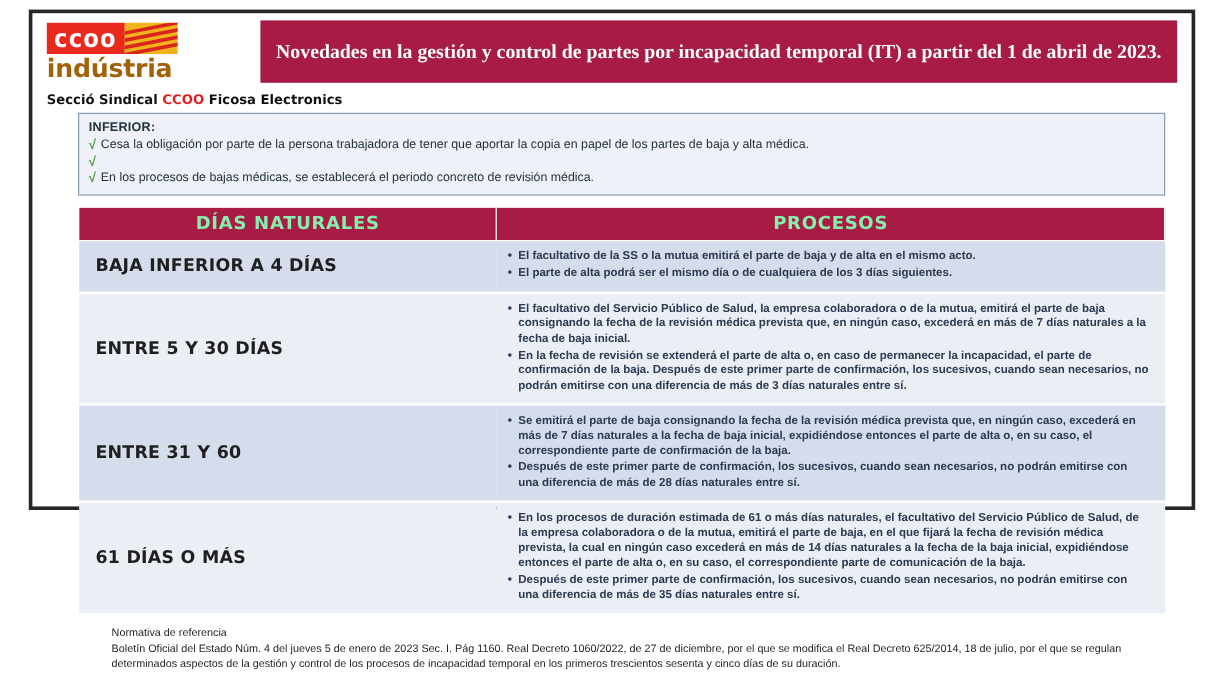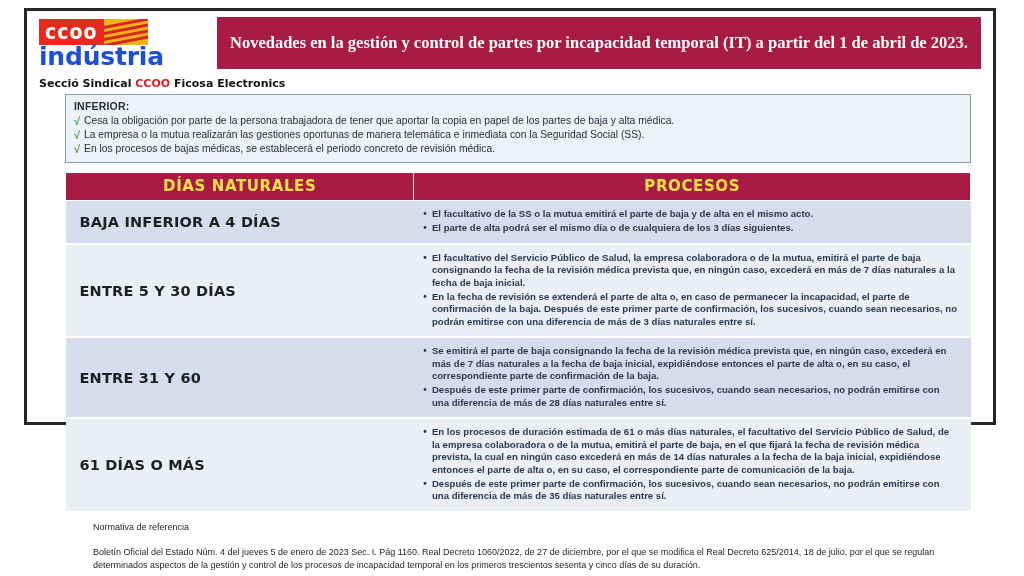--- a/index.html
+++ b/index.html
@@ -67,22 +67,22 @@
     position: absolute;
     left: -16px;
     width: 74px;
     height: 3px;
     background: #d8261e;
     transform: rotate(-11deg);
   }
   .logo-industria {
     font-family: "DejaVu Sans", sans-serif;
     font-weight: bold;
-    font-size: 25px;
-    color: #1d4ed8;
+    font-size: 21px;
+    color: #a16207;
     line-height: 22px;
     margin-top: 1px;
     letter-spacing: -0.2px;
   }
   .title-banner {
     position: absolute;
     left: 182px;
     right: 4px;
     top: 0;
     height: 52px;
@@ -142,21 +142,21 @@
 
   
   .tbl {
     margin: 9px 22px 0 38px;
     border-collapse: collapse;
     width: calc(100% - 60px);
     table-layout: fixed;
   }
   .tbl th {
     background: #a81b45;
-    color: #fde047;
+    color: #86efac;
     font-family: "DejaVu Sans", sans-serif;
     font-weight: bold;
     font-size: 15px;
     letter-spacing: 0.6px;
     padding: 4px 0 5px 0;
     text-align: center;
     border: 1px solid #ffffff;
   }
   .tbl td {
     vertical-align: middle;
@@ -199,21 +199,21 @@
   }
   .proc-item .txt { flex: 1 1 auto; }
 
   
   .footer {
     margin: 8px 20px 0 66px;
     font-size: 9px;
     line-height: 12.5px;
     color: #1f1f1f;
   }
-  .footer .ftitle { margin-bottom: 13px; }
+  .footer .ftitle { margin-bottom: 1px; }
 </style>
 </head>
 <body>
 
 <div id="slide">
 
   <div class="header-row">
 
     <div class="logo-block">
       <div class="logo-top">
@@ -236,21 +236,20 @@
   </div>
 
   <div class="cambios-box">
     <div class="cambios-title">INFERIOR:</div>
     <div class="cambios-item">
       <span class="chk">√</span>
       <span>Cesa la obligación por parte de la persona trabajadora de tener que aportar la copia en papel de los partes de baja y alta médica.</span>
     </div>
     <div class="cambios-item">
       <span class="chk">√</span>
-      <span>La empresa o la mutua realizarán las gestiones oportunas de manera telemática e inmediata con la Seguridad Social (SS).</span>
     </div>
     <div class="cambios-item">
       <span class="chk">√</span>
       <span>En los procesos de bajas médicas, se establecerá el periodo concreto de revisión médica.</span>
     </div>
   </div>
 
   <table class="tbl">
     <colgroup>
       <col class="col-days">

